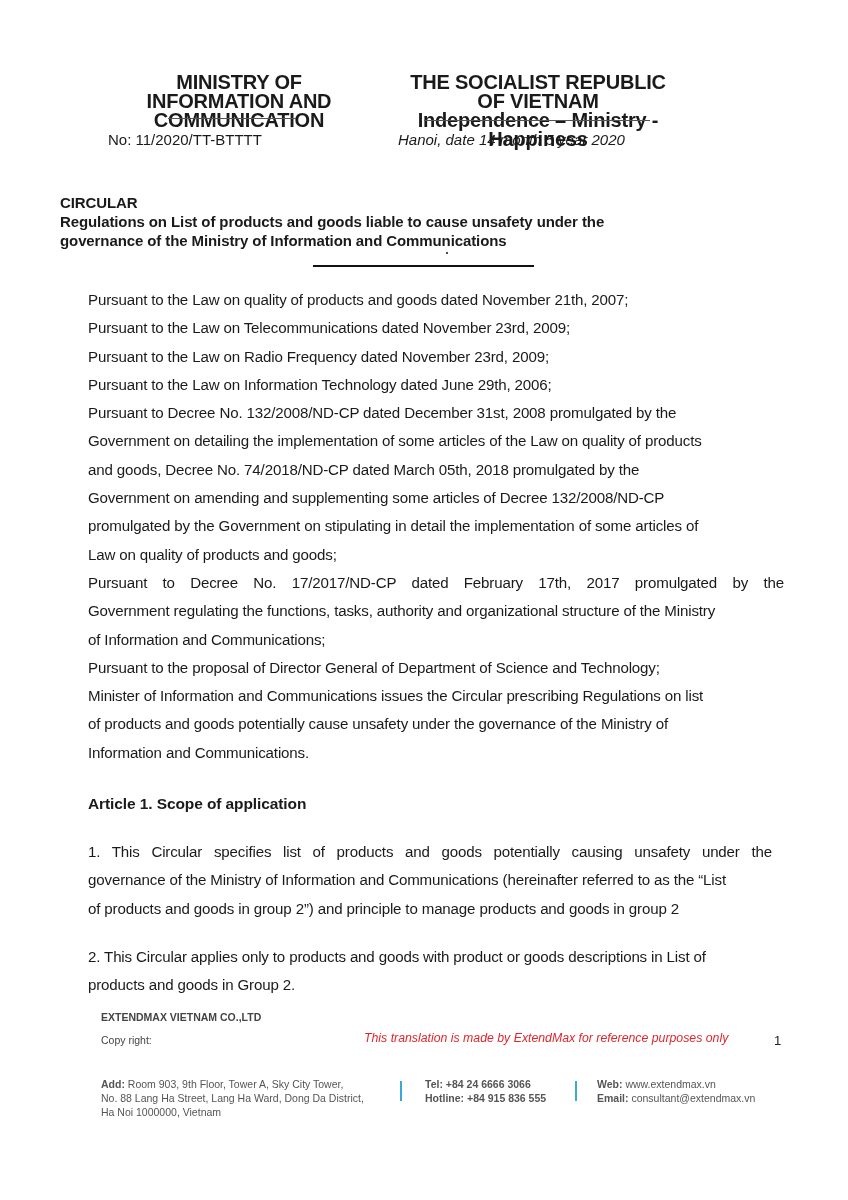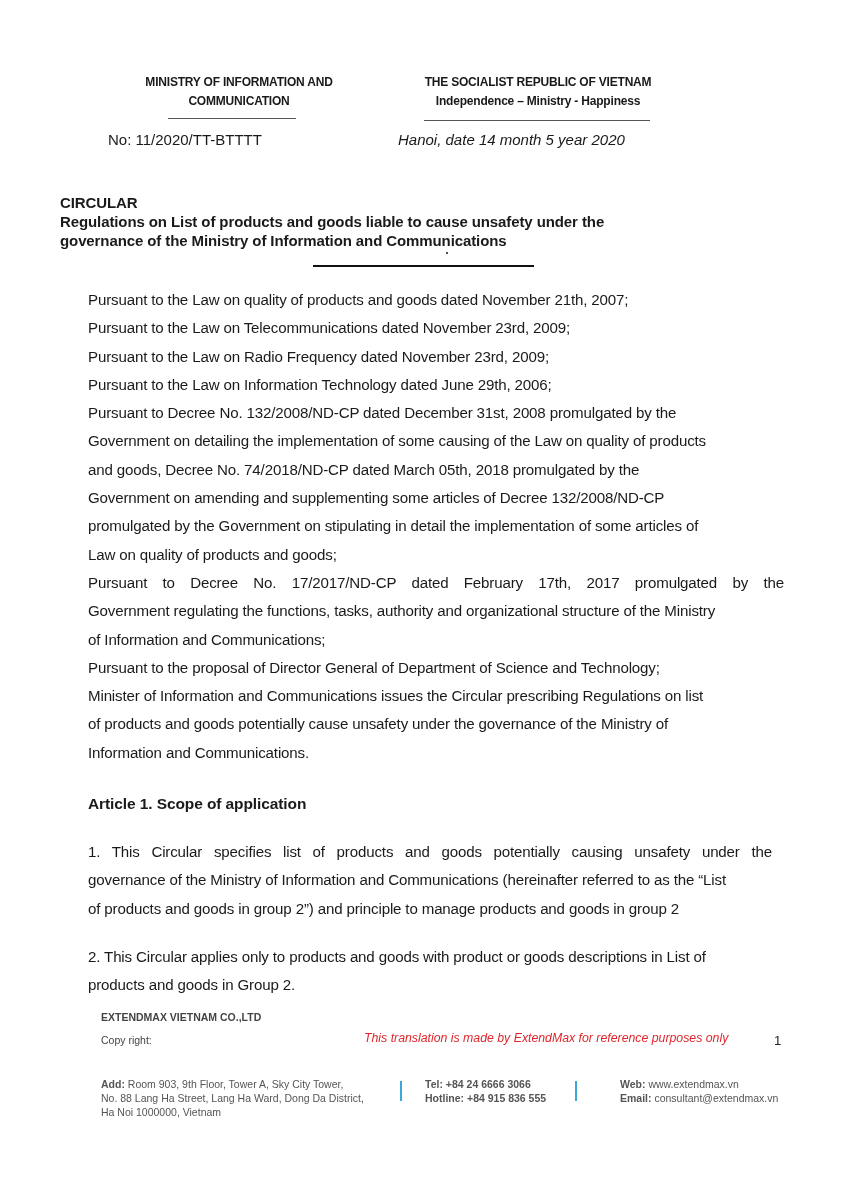--- a/index.html
+++ b/index.html
@@ -1,21 +1,21 @@
 <!DOCTYPE html>
 <html><head>
   <meta charset="utf-8">
   <style>
     html, body { margin: 0; padding: 0; background: #ffffff; }
     body {
       width: 848px; height: 1200px; position: relative; overflow: hidden;
       font-family: "Liberation Sans", sans-serif; color: #1a1a1a;
     }
     .hdr-left, .hdr-right {
-      position: absolute; text-align: center; font-weight: bold; font-size: 12px; line-height: 19px;
+      position: absolute; text-align: center; font-weight: bold; font-size: 20px; line-height: 19px;
       letter-spacing: -0.2px;
     }
     .hdr-left { left: 108px; width: 262px; top: 73px; }
     .hdr-right { left: 398px; width: 280px; top: 73px; }
     .rule { position: absolute; height: 1px; background: #555; }
     .hdr-sub { position: absolute; font-size: 15px; text-align: left; top: 131px; }
     .hdr-sub.left { left: 108px; width: 262px; }
     .hdr-sub.right { left: 398px; width: 340px; font-style: italic; left: 398px; margin-left: -28px; }
     .title-block {
       position: absolute; left: 60px; width: 728px; top: 193px; text-align: left;
@@ -69,21 +69,21 @@
 <div class="dot"></div>
 <div class="rule" style="left:313px; top:265px; width:221px; height:2px; background:#111;"></div>
 
 <div class="preamble">
   <p>Pursuant to the Law on quality of products and goods dated November 21th, 2007;</p>
   <p>Pursuant to the Law on Telecommunications dated November 23rd, 2009;</p>
   <p>Pursuant to the Law on Radio Frequency dated November 23rd, 2009;</p>
   <p>Pursuant to the Law on Information Technology dated June 29th, 2006;</p>
   <div>
     <p>Pursuant to Decree No. 132/2008/ND-CP dated December 31st, 2008 promulgated by the</p>
-    <p>Government on detailing the implementation of some causing of the Law on quality of products</p>
+    <p>Government on detailing the implementation of some articles of the Law on quality of products</p>
     <p>and goods, Decree No. 74/2018/ND-CP dated March 05th, 2018 promulgated by the</p>
     <p>Government on amending and supplementing some articles  of  Decree 132/2008/ND-CP</p>
     <p>promulgated by the Government on stipulating in detail the implementation of some articles of</p>
     <p>Law on quality of products and goods;</p>
   </div>
   <div>
     <p class="justify-full">Pursuant to Decree No. 17/2017/ND-CP dated February 17th, 2017 promulgated by the</p>
     <p>Government regulating the functions, tasks, authority and organizational structure of the Ministry</p>
     <p>of Information and Communications;</p>
   </div>
@@ -119,16 +119,16 @@
   <div>Ha Noi 1000000, Vietnam</div>
 </div>
 <div class="vbar" style="left:400px;"></div>
 
 <div class="fcol" style="left:425px; width:150px;font-weight:bold;">
   <div><b>Tel:</b><span> +84 24 6666 3066</span></div>
   <div><b>Hotline:</b><span> +84 915 836 555</span></div>
 </div>
 <div class="vbar" style="left:575px;"></div>
 
-<div class="fcol" style="left:620px; width:190px;">
+<div class="fcol" style="left:597px; width:190px;">
   <div><b>Web:</b><span> www.extendmax.vn</span></div>
   <div><b>Email:</b><span> consultant@extendmax.vn</span></div>
 </div>
 
 </body></html>

